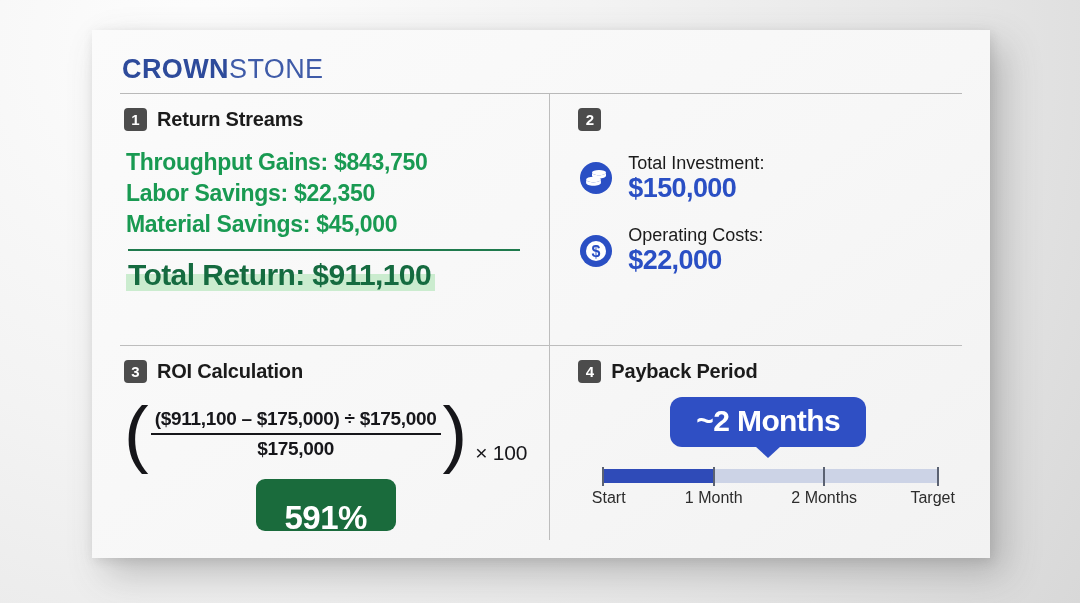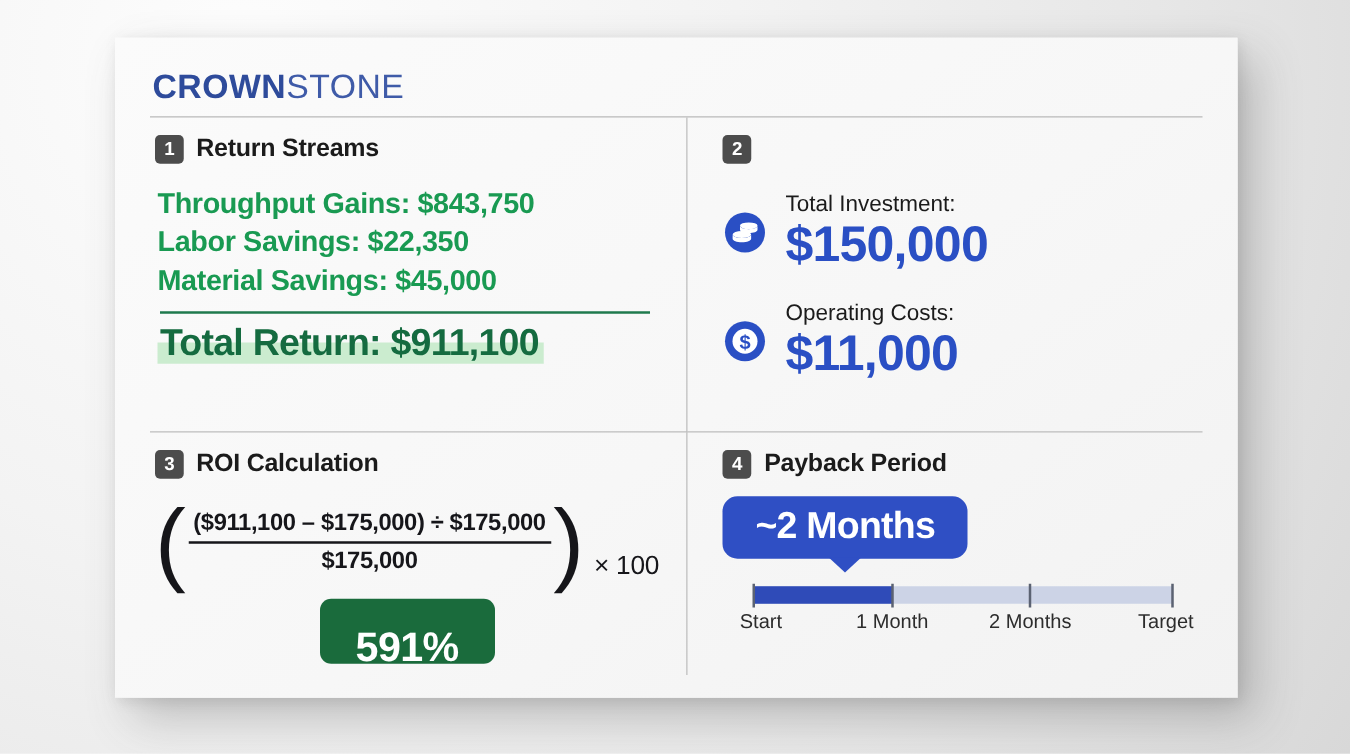--- a/index.html
+++ b/index.html
@@ -147,21 +147,21 @@
     margin-top: 22px;
   }
   .inv-icon { flex: 0 0 auto; width: 36px; height: 36px; }
   .inv-label {
     font-size: 18px;
     color: #1b1b1b;
     line-height: 1.15;
     white-space: nowrap;
   }
   .inv-value {
-    font-size: 40px;
+    font-size: 27px;
     font-weight: bold;
     color: #2a4fc4;
     letter-spacing: -0.6px;
     line-height: 1.1;
     white-space: nowrap;
   }
 
   
   #formula {
     display: flex;
@@ -219,21 +219,21 @@
     color: #ffffff;
     font-size: 33px;
     font-weight: bold;
     letter-spacing: -0.5px;
     line-height: 1;
     margin-top: 24px;
   }
 
   
   #payback-body { margin-top: 14px; position: relative; }
-  #callout-row { display: flex; }
+  #callout-row { display: flex; justify-content: center; }
   #callout {
     position: relative;
     background: #2f4fc4;
     border-radius: 12px;
     padding: 7px 26px 9px 26px;
   }
   #callout-text {
     color: #ffffff;
     font-size: 30px;
     font-weight: bold;
@@ -344,21 +344,21 @@
       <div class="inv-item">
         <span class="inv-icon">
           <svg width="36" height="36" viewBox="0 0 36 36">
             <circle cx="18" cy="18" r="16" fill="#2a4fc4"></circle>
             <circle cx="18" cy="18" r="10" fill="#ffffff"></circle>
             <text x="18" y="24.4" text-anchor="middle" font-family="Liberation Sans, sans-serif" font-size="16" font-weight="bold" fill="#2a4fc4">$</text>
           </svg>
         </span>
         <span>
           <span class="inv-label">Operating Costs:</span>
-          <div class="inv-value">$11,000</div>
+          <div class="inv-value">$22,000</div>
         </span>
       </div>
     </div>
 
     <div class="panel col-left border-r">
       <div class="sec-head">
         <span class="badge-num">3</span>
         <span class="sec-title">ROI Calculation</span>
       </div>
 

